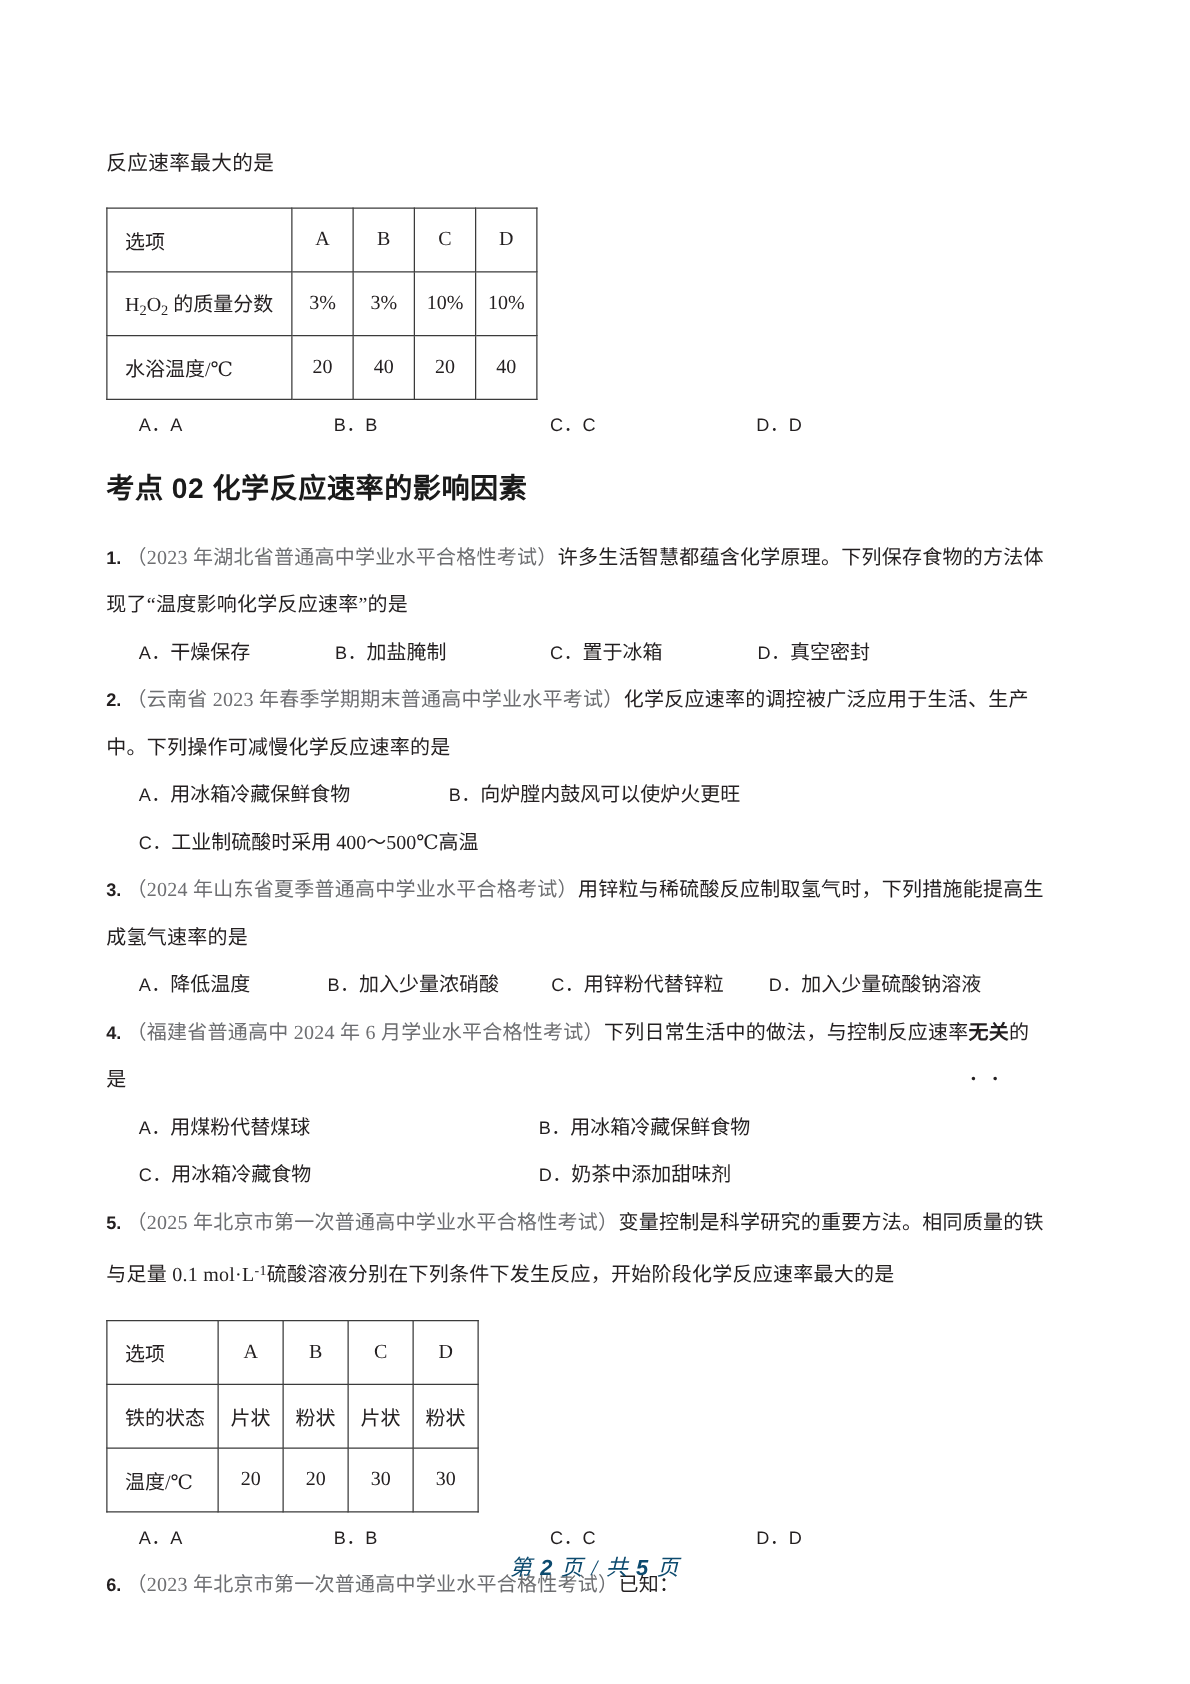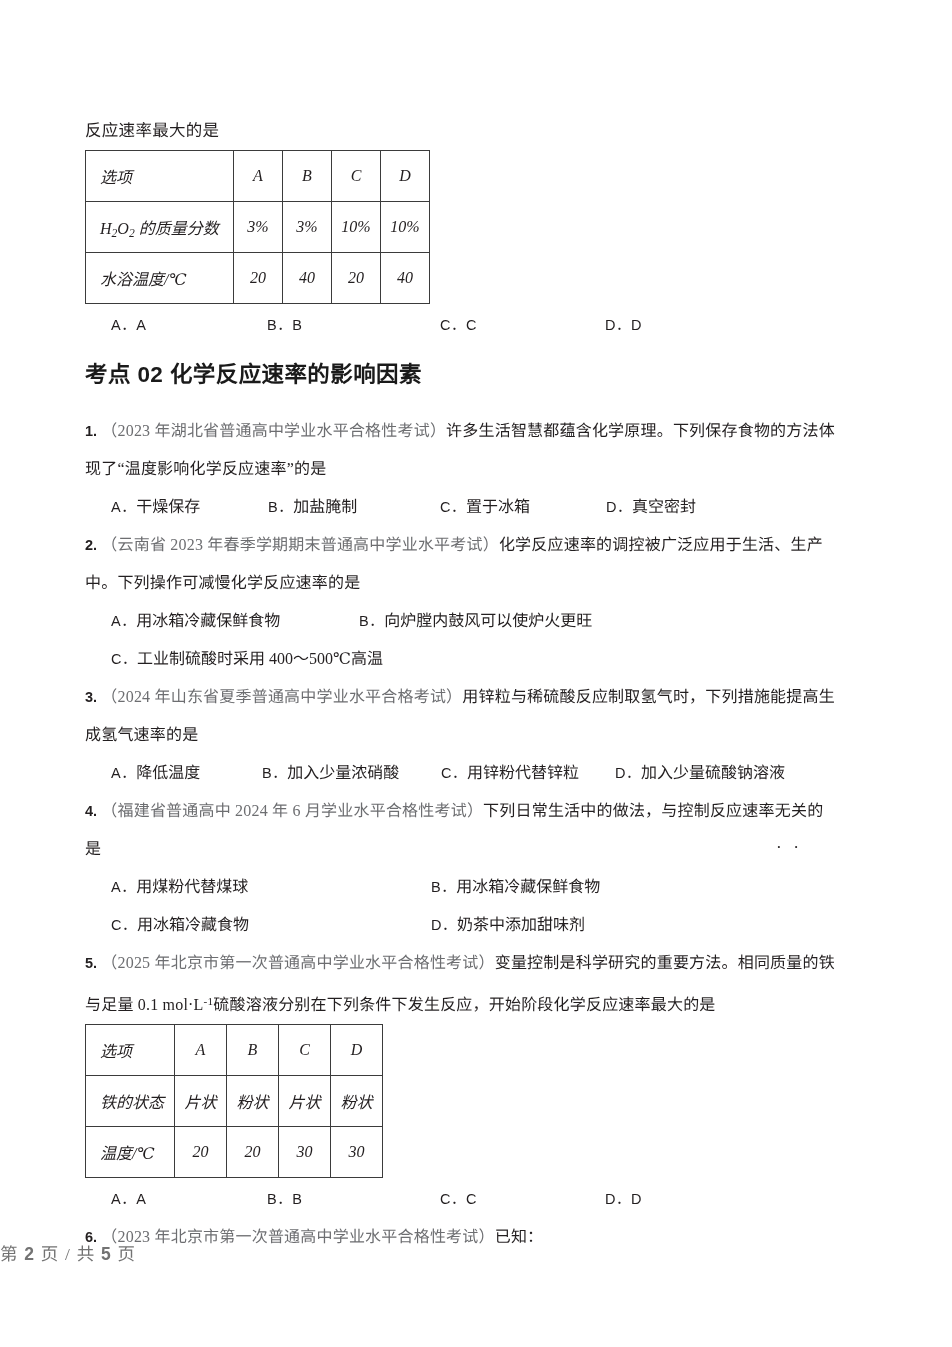--- a/index.html
+++ b/index.html
@@ -63,23 +63,22 @@
     line-height: 34px;
     letter-spacing: 0.4px;
     color: #1a1a1a;
     margin-top: 14px;
     margin-bottom: 20px;
   }
 
   
   table.opt-table {
     border-collapse: collapse;
-    margin: 0 0 2px 0;
+    margin: 16px 0 2px 0;
     table-layout: fixed;
-    font-style: italic;
   }
   table.opt-table td {
     border: 1.6px solid #3b3b3b;
     font-size: 16px;
     color: #231f20;
     padding: 0 8px;
     text-align: center;
     vertical-align: middle;
     white-space: nowrap;
   }
@@ -124,44 +123,47 @@
   .clabel {
     font-family: "Liberation Sans", sans-serif;
     font-size: 14.5px;
     letter-spacing: 0.5px;
   }
 
   
   .emph {
     position: relative;
     display: inline-block;
+    font-weight: bold;
   }
   .emph::after {
     content: "..";
     position: absolute;
     left: 50%;
     transform: translateX(-50%);
     bottom: -13px;
     font-size: 17px;
     letter-spacing: 13px;
     text-indent: 6px;
     color: #231f20;
     line-height: 0;
   }
 
   
   .footer {
     position: absolute;
     left: 0;
     top: 1240px;
     width: 952px;
+    text-align: center;
     font-size: 17.5px;
     letter-spacing: 1.2px;
-    color: #737373;
+    color: #0c4a6e;
     font-family: "Liberation Serif", serif;
+    font-style: italic;
   }
   .footer .pnum { font-family: "Liberation Sans", sans-serif; font-weight: 600; }
 </style>
 </head>
 <body>
 
 <div class="page">
   <div class="content">
 
     <div class="line bodytext">反应速率最大的是</div>

